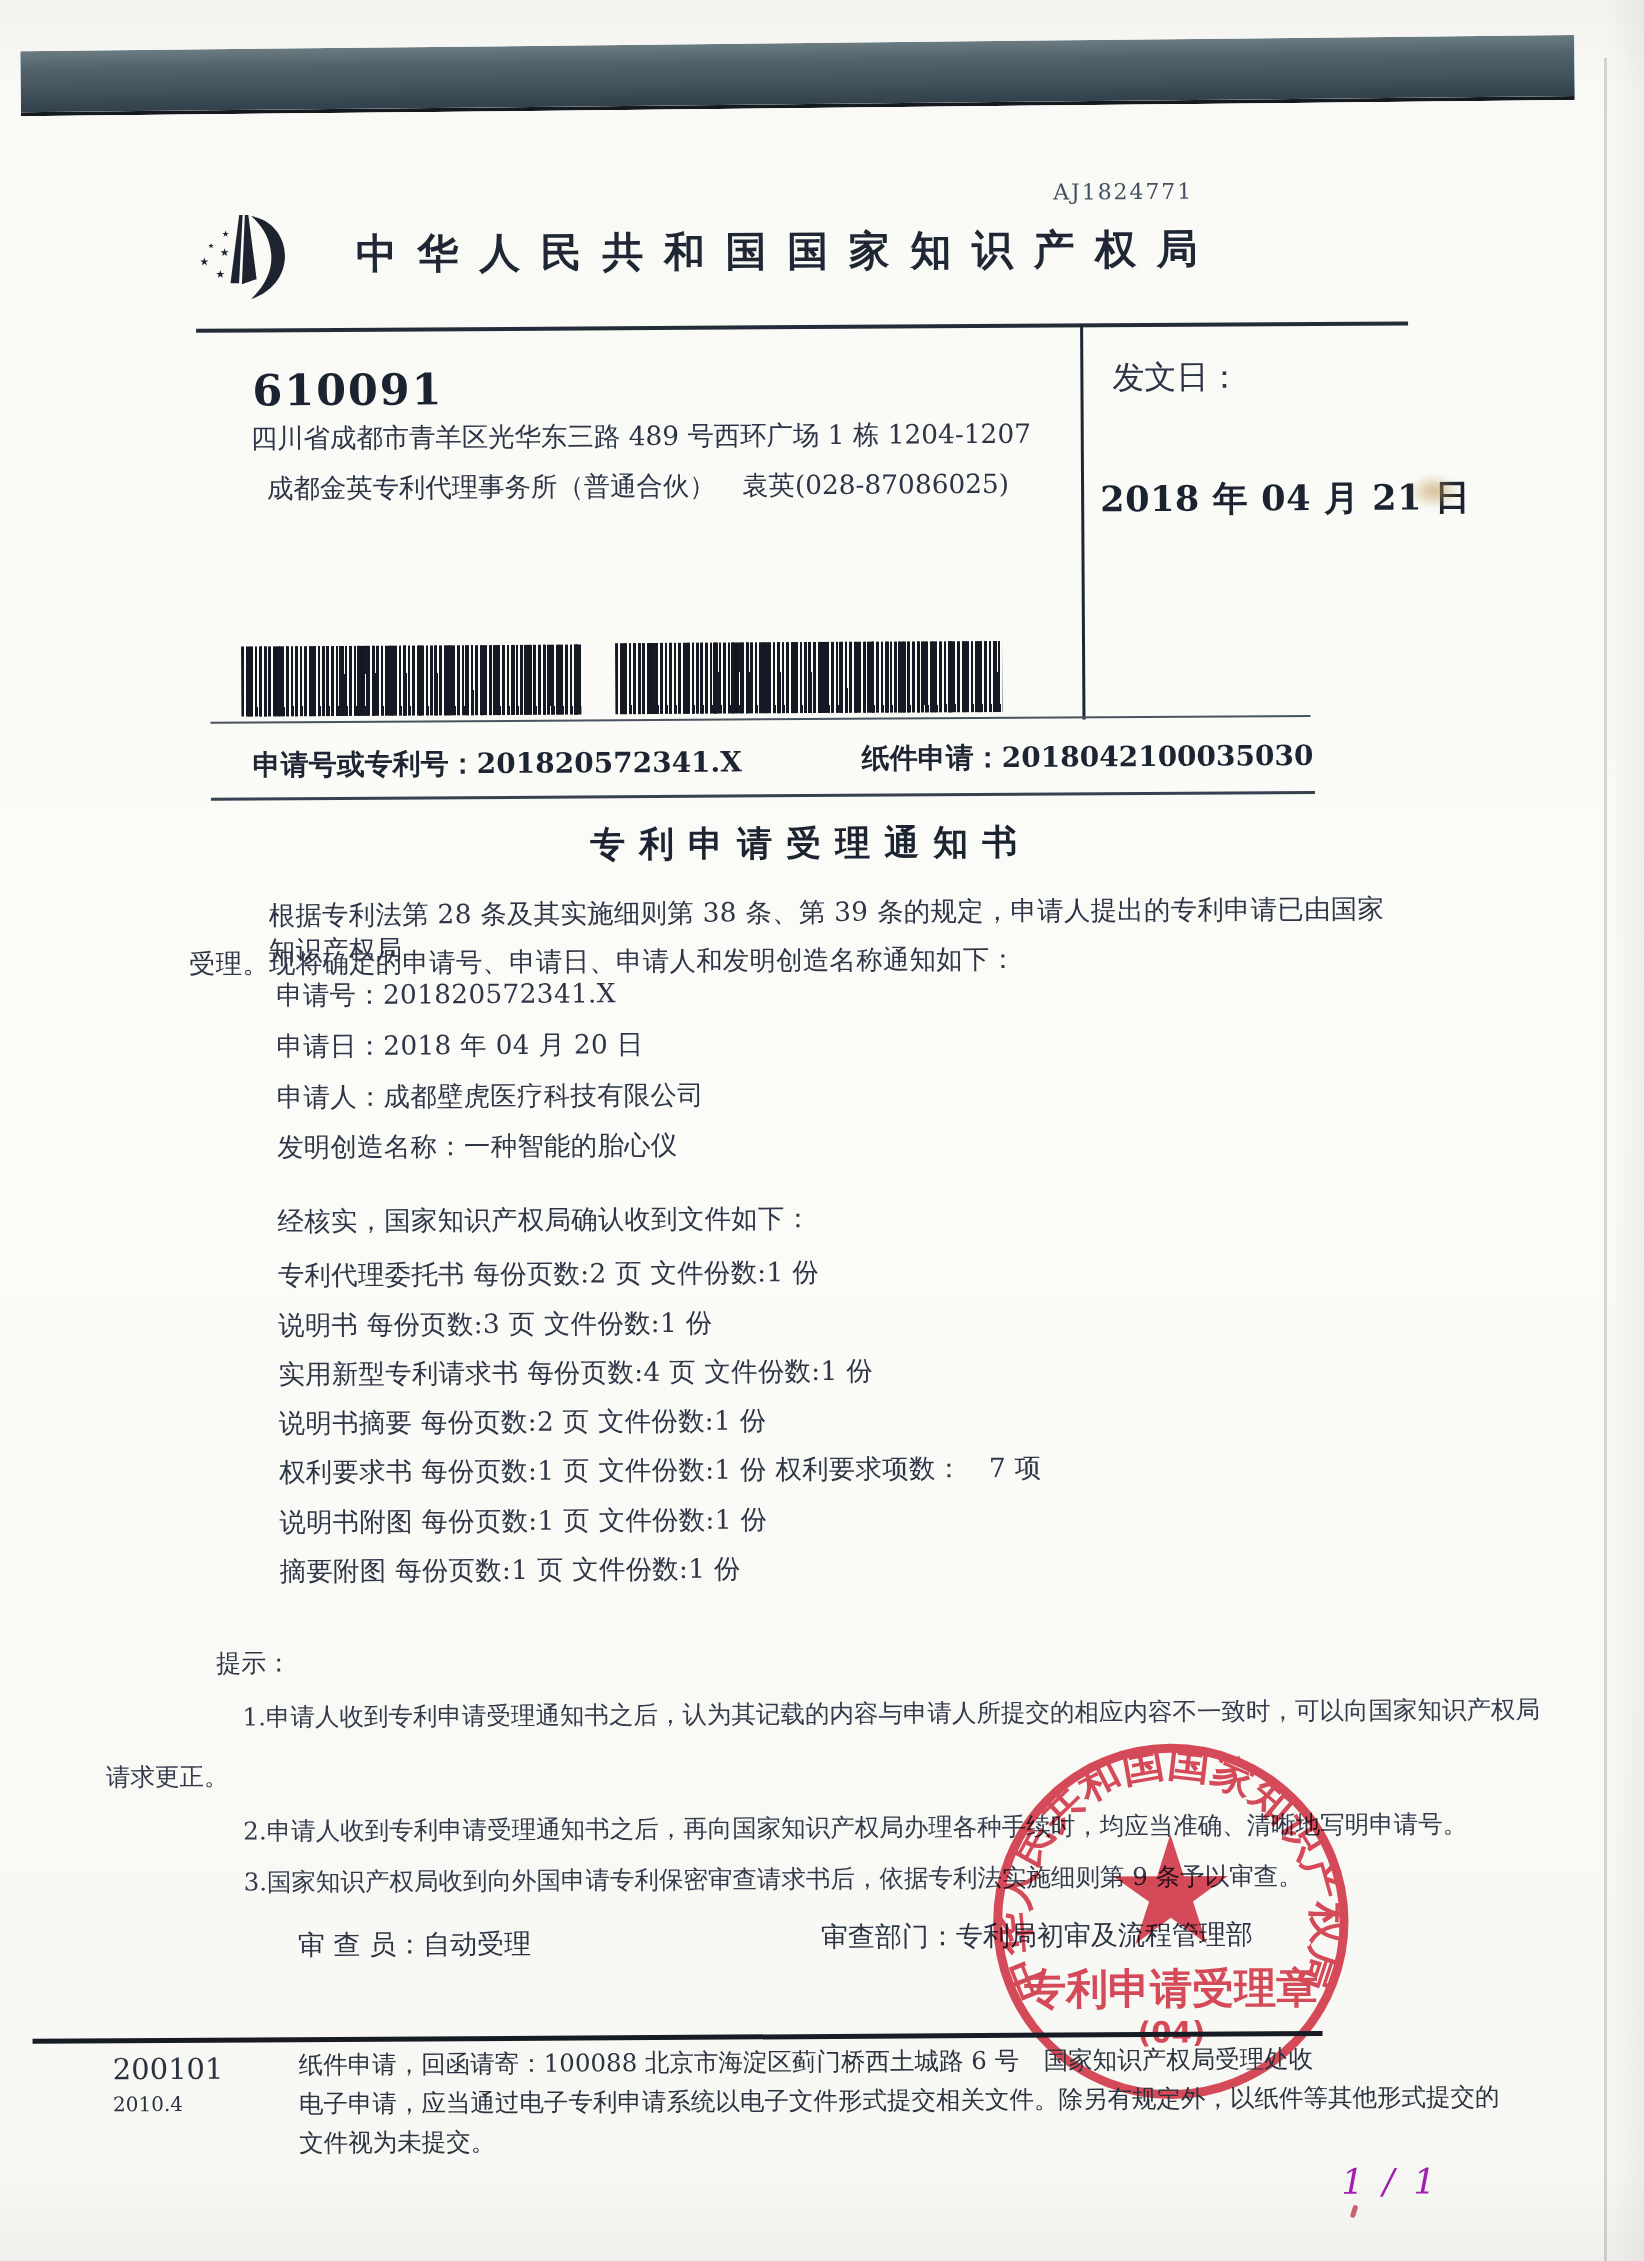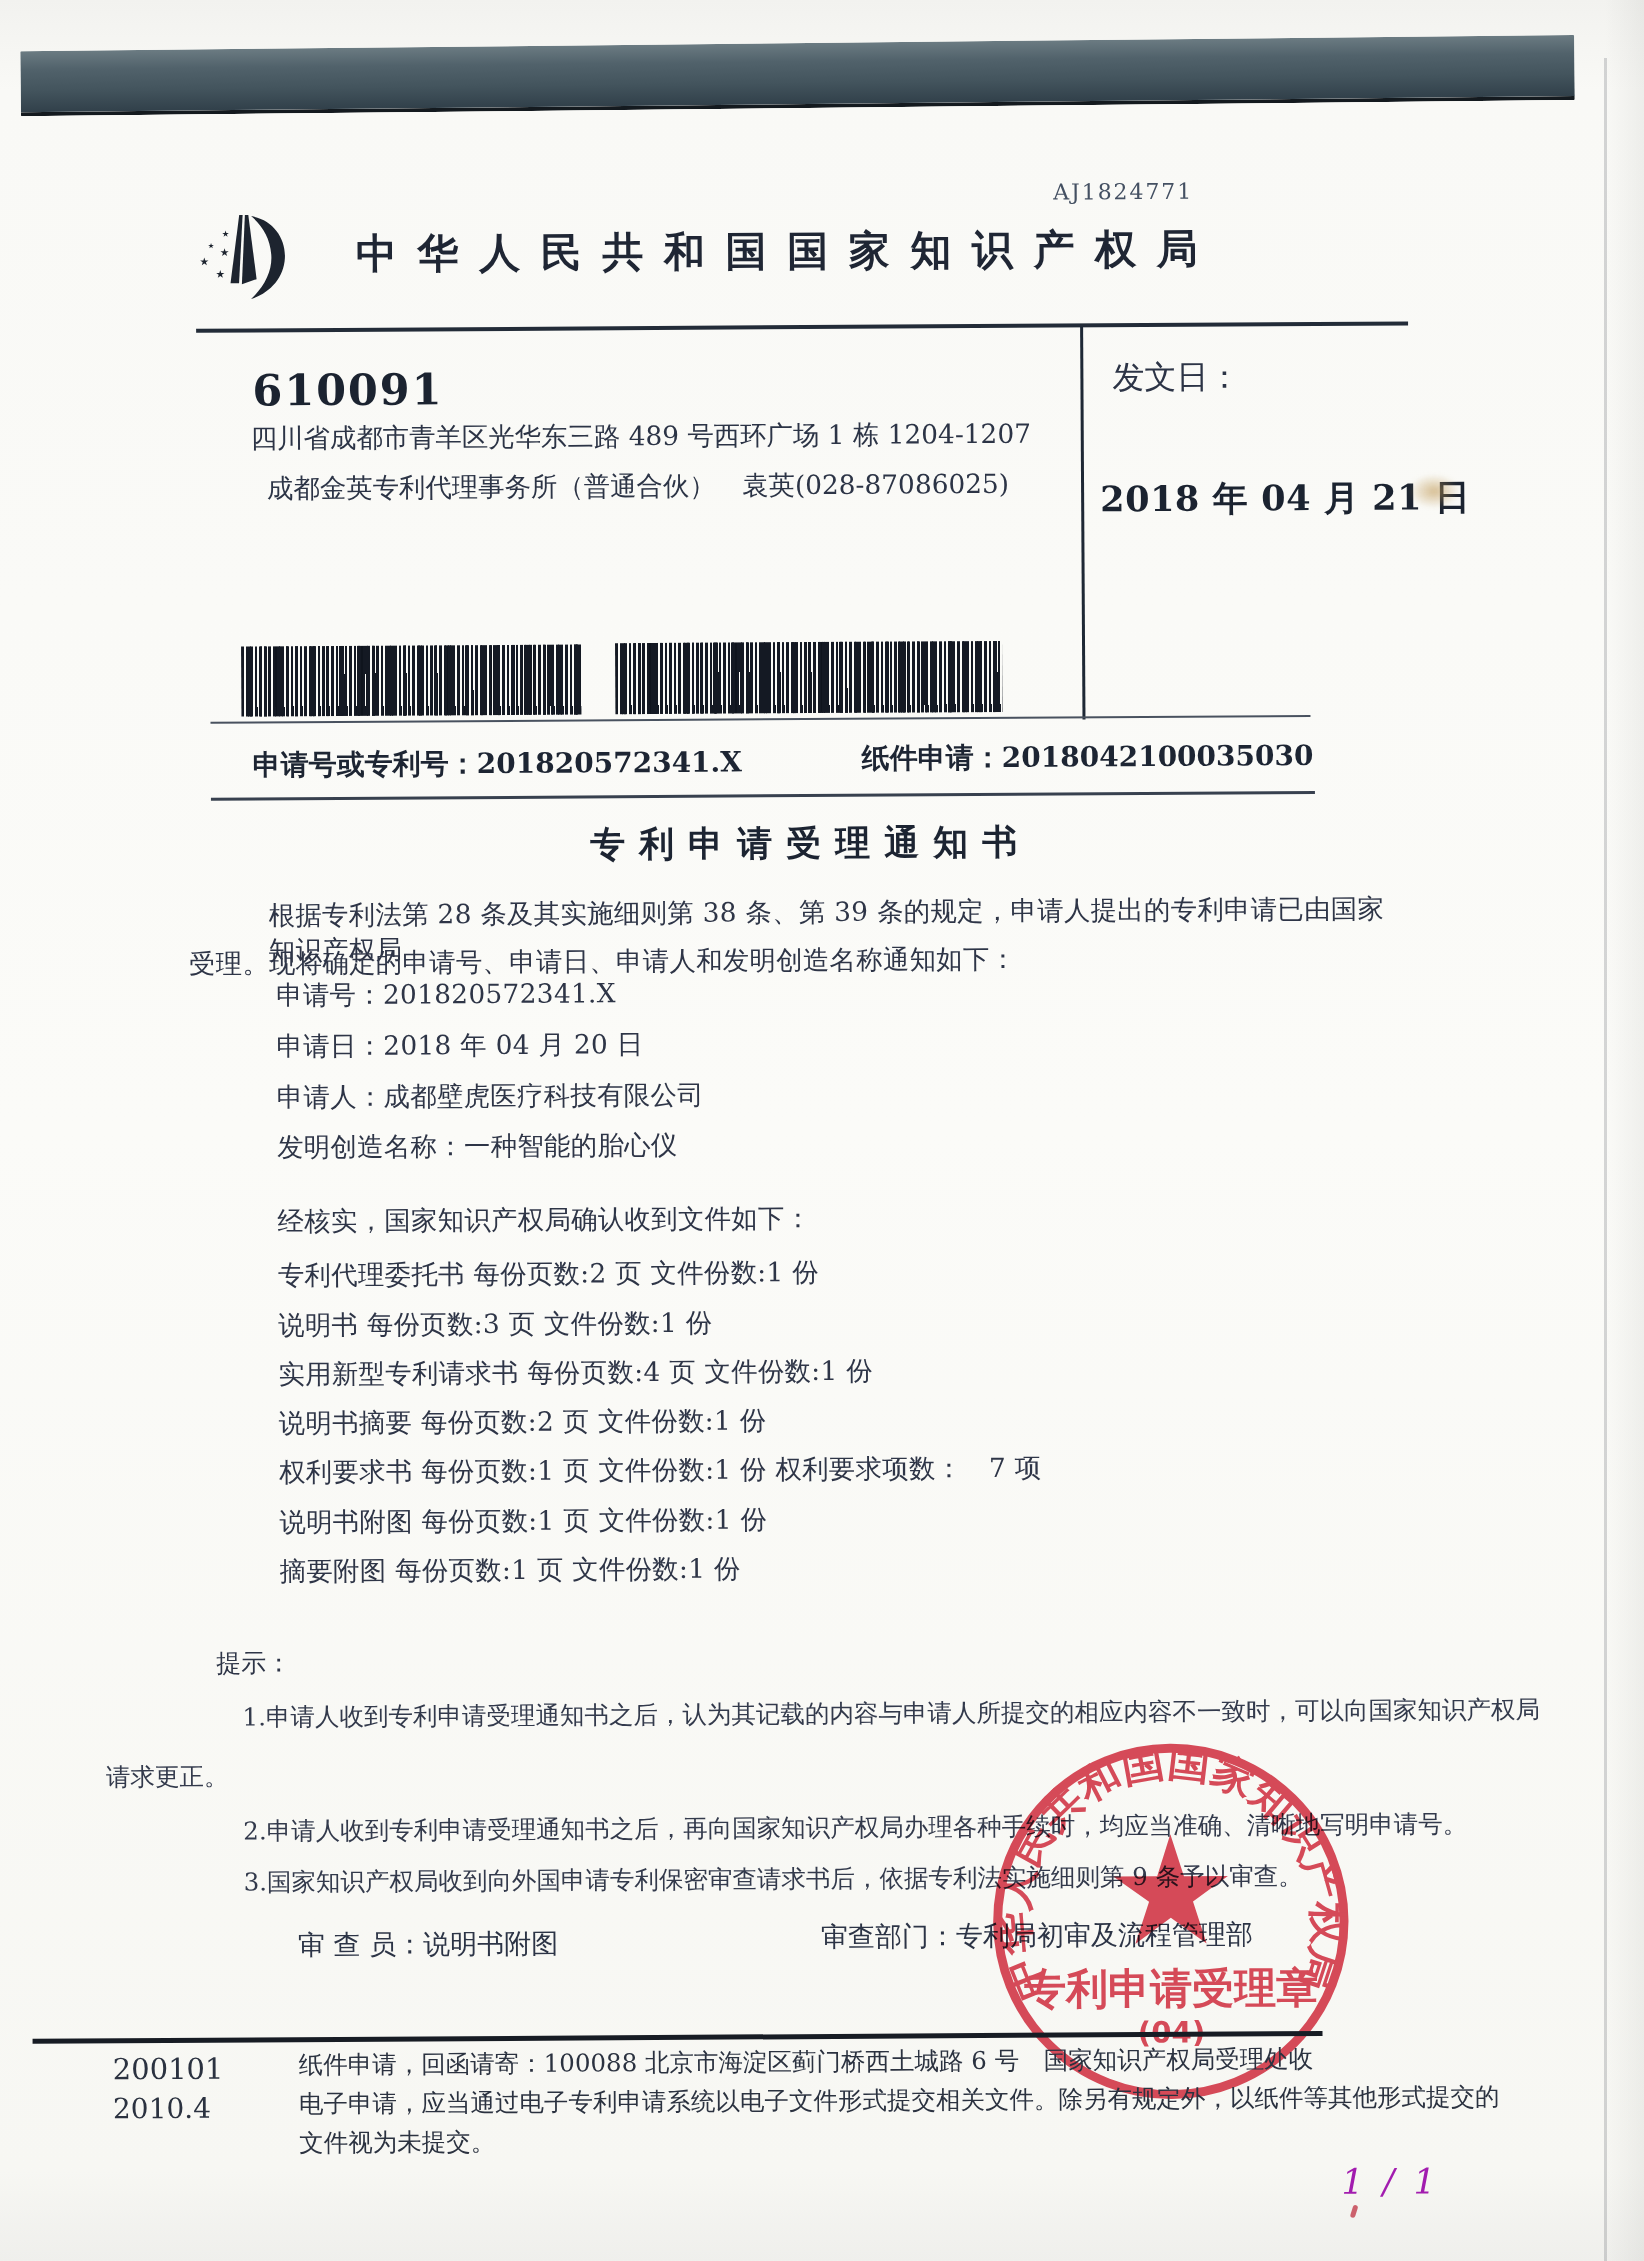--- a/index.html
+++ b/index.html
@@ -92,21 +92,21 @@
   .tip1{top:1684px;}
   .tip2{top:1798px;}
   .tip3{top:1849px;}
   
   .examiner{left:293px;top:1924px;font-size:27px;color:#2c3446;}
   .department{left:816px;top:1919px;font-size:27px;color:#2c3446;}
   
   .stamp{left:975px;top:1736px;width:382px;height:379px;mix-blend-mode:multiply;opacity:.93;}
   
   .fcode1{left:107px;top:2048px;font-size:29px;color:#2b3240;}
-  .fcode2{left:107px;top:2088px;font-size:28px;color:#2b3240;}
+  .fcode2{left:107px;top:2088px;font-size:20px;color:#2b3240;}
   .fl1{left:293px;top:2045px;width:1225px;font-size:24.5px;color:#2b3240;}
   .fl2{left:293px;top:2084px;width:1264px;font-size:24.5px;color:#2b3240;}
   .fl3{left:293px;top:2123px;width:1225px;font-size:24.5px;color:#2b3240;}
   .pagenum{left:1335px;top:2165px;font-size:35px;font-style:italic;color:#a21caf;letter-spacing:3.9px;}
 </style>
 </head>
 <body>
 
 <div id="doc">
 
@@ -167,21 +167,21 @@
   <div class="abs bodytext docline doc3">说明书摘要 每份页数:2 页 文件份数:1 份</div>
   <div class="abs bodytext docline doc4">权利要求书 每份页数:1 页 文件份数:1 份 权利要求项数：　7 项</div>
   <div class="abs bodytext docline doc5">说明书附图 每份页数:1 页 文件份数:1 份</div>
   <div class="abs bodytext docline doc6">摘要附图 每份页数:1 页 文件份数:1 份</div>
 
   <div class="abs tips-label">提示：</div>
   <div class="abs tip tip1">1.申请人收到专利申请受理通知书之后，认为其记载的内容与申请人所提交的相应内容不一致时，可以向国家知识产权局请求更正。</div>
   <div class="abs tip tip2">2.申请人收到专利申请受理通知书之后，再向国家知识产权局办理各种手续时，均应当准确、清晰地写明申请号。</div>
   <div class="abs tip tip3">3.国家知识产权局收到向外国申请专利保密审查请求书后，依据专利法实施细则第 9 条予以审查。</div>
 
-  <div class="abs examiner"><span>审 查 员：</span><span>说明书附图</span></div>
+  <div class="abs examiner"><span>审 查 员：</span><span>自动受理</span></div>
   <div class="abs department"><span>审查部门：</span><span>专利局初审及流程管理部</span></div>
 
   <svg class="abs stamp" viewBox="0 0 600 590">
     <circle cx="300" cy="292" r="272" fill="none" stroke="#d23c4b" stroke-width="14"></circle>
     <path id="ringArc" d="M 105 402 A 225 225 0 1 1 495 402" fill="none"></path>
     <text fill="#d23c4b" font-size="62" font-weight="bold" font-family="DejaVu Sans, Liberation Sans, sans-serif">
       <textPath href="#ringArc" startOffset="0" textLength="930" lengthAdjust="spacingAndGlyphs">中华人民共和国国家知识产权局</textPath>
     </text>
     <polygon points="300,155 321,221 390,221 335,261 356,327 300,286 244,327 266,261 210,221 279,221" fill="#d23c4b"></polygon>
     <text x="300" y="420" text-anchor="middle" fill="#d23c4b" font-size="66" font-weight="bold" font-family="DejaVu Sans, Liberation Sans, sans-serif">专利申请受理章</text>

